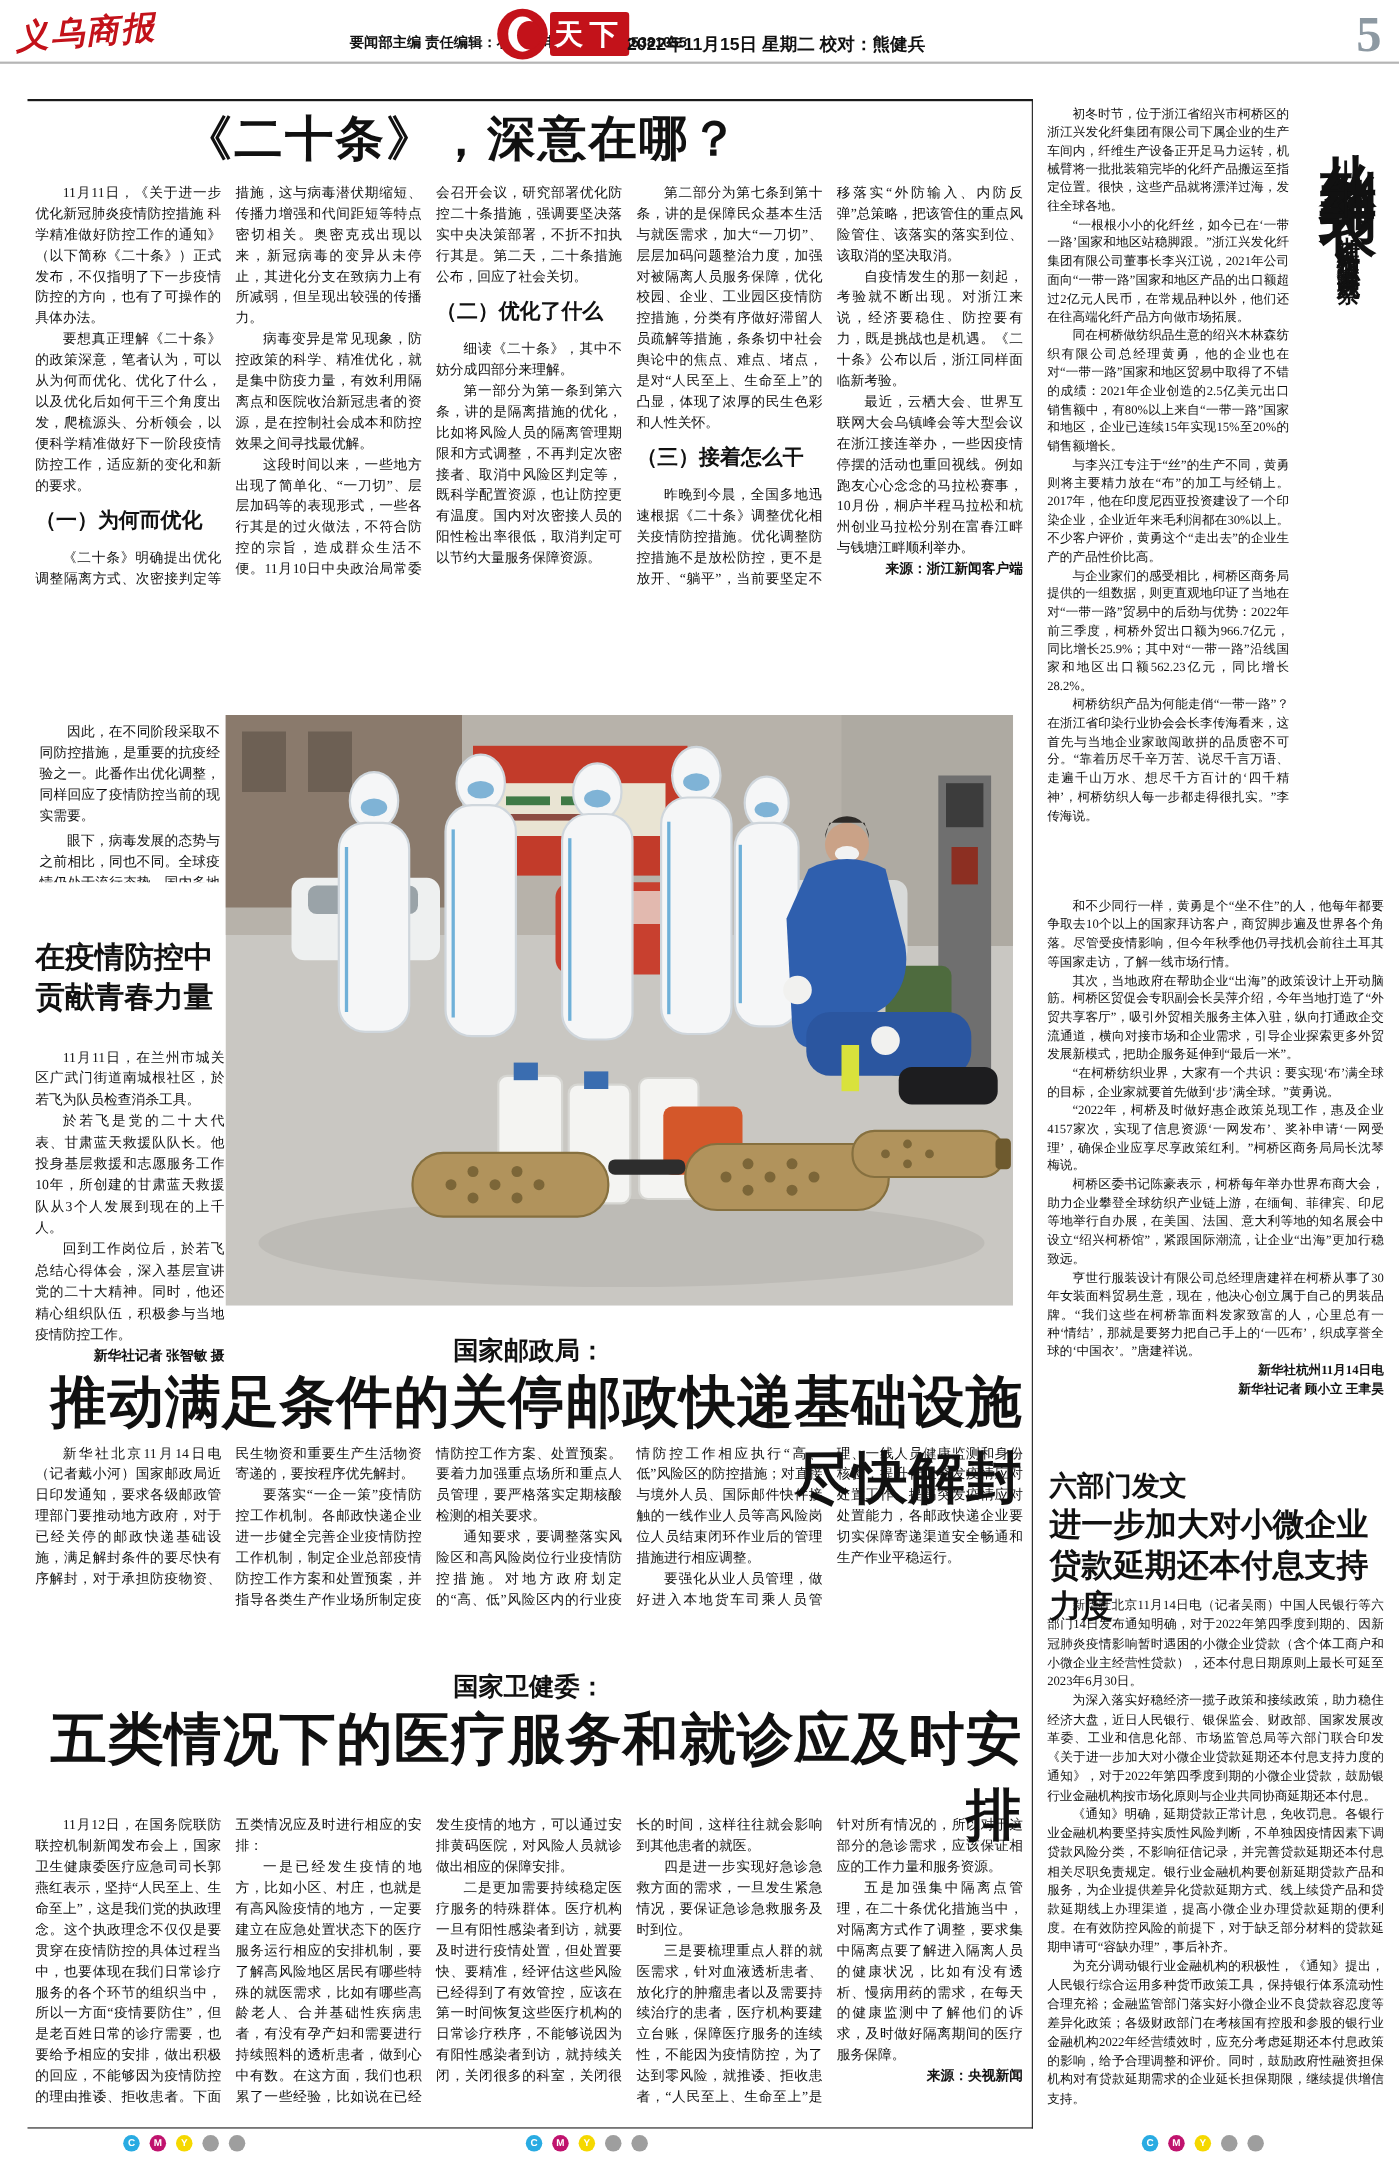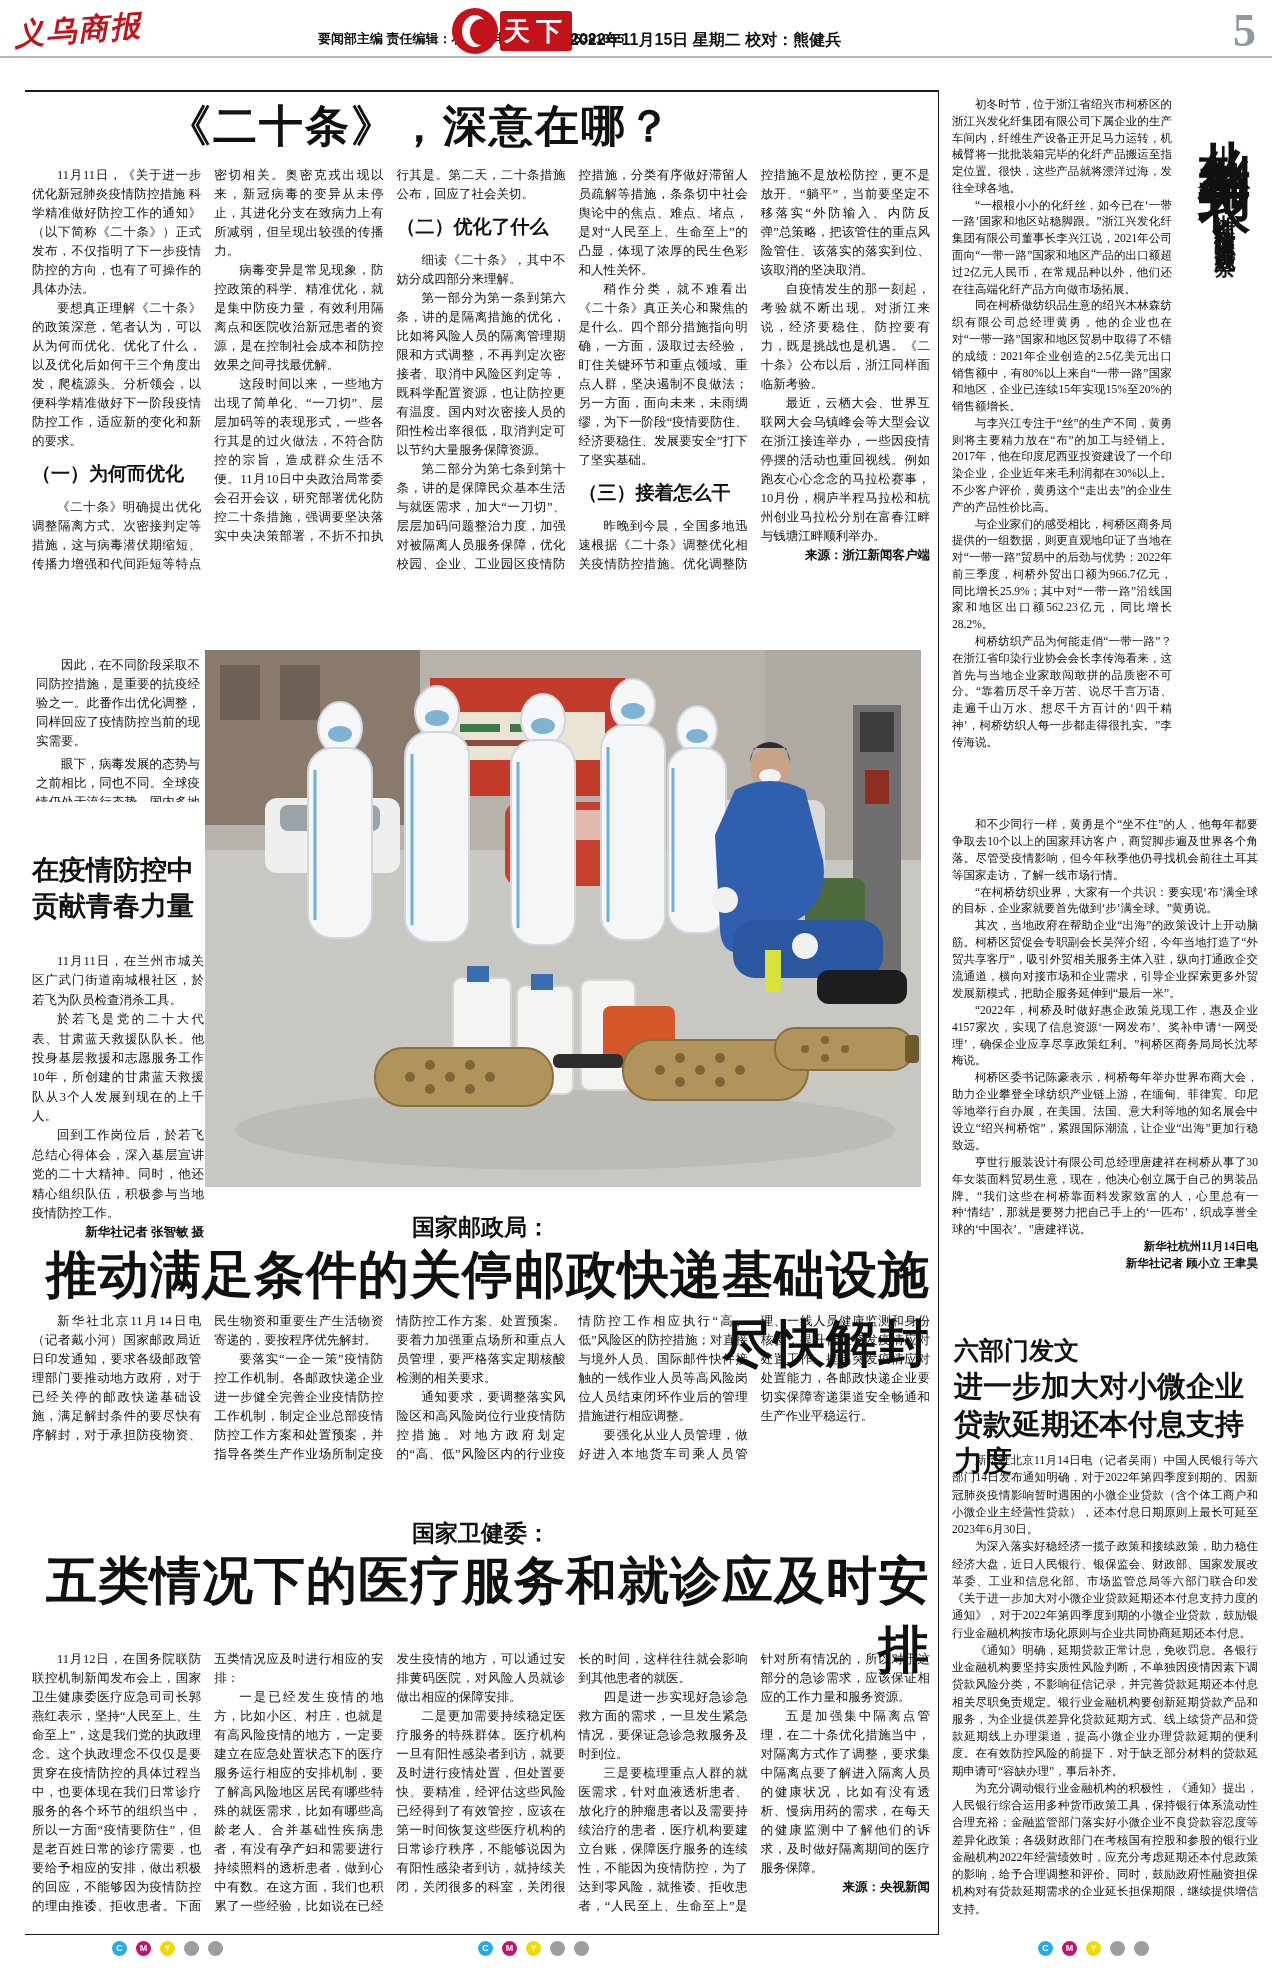--- a/index.html
+++ b/index.html
@@ -106,21 +106,20 @@
       <p class="para">11月11日，《关于进一步优化新冠肺炎疫情防控措施 科学精准做好防控工作的通知》（以下简称《二十条》）正式发布，不仅指明了下一步疫情防控的方向，也有了可操作的具体办法。</p>
       <p class="para">要想真正理解《二十条》的政策深意，笔者认为，可以从为何而优化、优化了什么，以及优化后如何干三个角度出发，爬梳源头、分析领会，以便科学精准做好下一阶段疫情防控工作，适应新的变化和新的要求。</p>
       <div class="subhead">（一）为何而优化</div>
       <p class="para">《二十条》明确提出优化调整隔离方式、次密接判定等措施，这与病毒潜伏期缩短、传播力增强和代间距短等特点密切相关。奥密克戎出现以来，新冠病毒的变异从未停止，其进化分支在致病力上有所减弱，但呈现出较强的传播力。</p>
       <p class="para">病毒变异是常见现象，防控政策的科学、精准优化，就是集中防疫力量，有效利用隔离点和医院收治新冠患者的资源，是在控制社会成本和防控效果之间寻找最优解。</p>
       <p class="para">这段时间以来，一些地方出现了简单化、“一刀切”、层层加码等的表现形式，一些各行其是的过火做法，不符合防控的宗旨，造成群众生活不便。11月10日中央政治局常委会召开会议，研究部署优化防控二十条措施，强调要坚决落实中央决策部署，不折不扣执行其是。第二天，二十条措施公布，回应了社会关切。</p>
       <div class="subhead">（二）优化了什么</div>
       <p class="para">细读《二十条》，其中不妨分成四部分来理解。</p>
       <p class="para">第一部分为第一条到第六条，讲的是隔离措施的优化，比如将风险人员的隔离管理期限和方式调整，不再判定次密接者、取消中风险区判定等，既科学配置资源，也让防控更有温度。国内对次密接人员的阳性检出率很低，取消判定可以节约大量服务保障资源。</p>
       <p class="para">第二部分为第七条到第十条，讲的是保障民众基本生活与就医需求，加大“一刀切”、层层加码问题整治力度，加强对被隔离人员服务保障，优化校园、企业、工业园区疫情防控措施，分类有序做好滞留人员疏解等措施，条条切中社会舆论中的焦点、难点、堵点，是对“人民至上、生命至上”的凸显，体现了浓厚的民生色彩和人性关怀。</p>
-      <p class="para">稍作分类，就不难看出《二十条》真正关心和聚焦的是什么。四个部分措施指向明确，一方面，汲取过去经验，盯住关键环节和重点领域、重点人群，坚决遏制不良做法；另一方面，面向未来，未雨绸缪，为下一阶段“疫情要防住、经济要稳住、发展要安全”打下了坚实基础。</p>
       <div class="subhead">（三）接着怎么干</div>
       <p class="para">昨晚到今晨，全国多地迅速根据《二十条》调整优化相关疫情防控措施。优化调整防控措施不是放松防控，更不是放开、“躺平”，当前要坚定不移落实“外防输入、内防反弹”总策略，把该管住的重点风险管住、该落实的落实到位、该取消的坚决取消。</p>
       <p class="para">自疫情发生的那一刻起，考验就不断出现。对浙江来说，经济要稳住、防控要有力，既是挑战也是机遇。《二十条》公布以后，浙江同样面临新考验。</p>
       <p class="para">最近，云栖大会、世界互联网大会乌镇峰会等大型会议在浙江接连举办，一些因疫情停摆的活动也重回视线。例如跑友心心念念的马拉松赛事，10月份，桐庐半程马拉松和杭州创业马拉松分别在富春江畔与钱塘江畔顺利举办。</p>
       <p class="para source-line">来源：浙江新闻客户端</p>
     </div>
   <div id="main-cont">
       <p class="para">因此，在不同阶段采取不同防控措施，是重要的抗疫经验之一。此番作出优化调整，同样回应了疫情防控当前的现实需要。</p>
       <p class="para">眼下，病毒发展的态势与之前相比，同也不同。全球疫情仍处于流行态势，国内多地新旧疫情叠加交织，病毒继续呈现隐匿性强、传染性强、潜伏期短等特点。</p>
     </div>
@@ -260,22 +259,22 @@
       <p class="para">同在柯桥做纺织品生意的绍兴木林森纺织有限公司总经理黄勇，他的企业也在对“一带一路”国家和地区贸易中取得了不错的成绩：2021年企业创造的2.5亿美元出口销售额中，有80%以上来自“一带一路”国家和地区，企业已连续15年实现15%至20%的销售额增长。</p>
       <p class="para">与李兴江专注于“丝”的生产不同，黄勇则将主要精力放在“布”的加工与经销上。2017年，他在印度尼西亚投资建设了一个印染企业，企业近年来毛利润都在30%以上。不少客户评价，黄勇这个“走出去”的企业生产的产品性价比高。</p>
       <p class="para">与企业家们的感受相比，柯桥区商务局提供的一组数据，则更直观地印证了当地在对“一带一路”贸易中的后劲与优势：2022年前三季度，柯桥外贸出口额为966.7亿元，同比增长25.9%；其中对“一带一路”沿线国家和地区出口额562.23亿元，同比增长28.2%。</p>
       <p class="para">柯桥纺织产品为何能走俏“一带一路”？在浙江省印染行业协会会长李传海看来，这首先与当地企业家敢闯敢拼的品质密不可分。“靠着历尽千辛万苦、说尽千言万语、走遍千山万水、想尽千方百计的‘四千精神’，柯桥纺织人每一步都走得很扎实。”李传海说。</p>
     </div>
   <div id="textile-vhead">
     <span class="vh-main">从丝到布到衣</span><span class="vh-dash">——</span><span class="vh-sub">浙江柯桥纺织业蹲点观察</span>
   </div>
   <div id="textile-wide" class="flow">
       <p class="para">和不少同行一样，黄勇是个“坐不住”的人，他每年都要争取去10个以上的国家拜访客户，商贸脚步遍及世界各个角落。尽管受疫情影响，但今年秋季他仍寻找机会前往土耳其等国家走访，了解一线市场行情。</p>
+      <p class="para">其次，当地政府在帮助企业“出海”的政策设计上开动脑筋。柯桥区贸促会专职副会长吴萍介绍，今年当地打造了“外贸共享客厅”，吸引外贸相关服务主体入驻，纵向打通政企交流通道，横向对接市场和企业需求，引导企业探索更多外贸发展新模式，把助企服务延伸到“最后一米”。</p>
       <p class="para">“在柯桥纺织业界，大家有一个共识：要实现‘布’满全球的目标，企业家就要首先做到‘步’满全球。”黄勇说。</p>
-      <p class="para">其次，当地政府在帮助企业“出海”的政策设计上开动脑筋。柯桥区贸促会专职副会长吴萍介绍，今年当地打造了“外贸共享客厅”，吸引外贸相关服务主体入驻，纵向打通政企交流通道，横向对接市场和企业需求，引导企业探索更多外贸发展新模式，把助企服务延伸到“最后一米”。</p>
       <p class="para">“2022年，柯桥及时做好惠企政策兑现工作，惠及企业4157家次，实现了信息资源‘一网发布’、奖补申请‘一网受理’，确保企业应享尽享政策红利。”柯桥区商务局局长沈琴梅说。</p>
       <p class="para">柯桥区委书记陈豪表示，柯桥每年举办世界布商大会，助力企业攀登全球纺织产业链上游，在缅甸、菲律宾、印尼等地举行自办展，在美国、法国、意大利等地的知名展会中设立“绍兴柯桥馆”，紧跟国际潮流，让企业“出海”更加行稳致远。</p>
       <p class="para">亨世行服装设计有限公司总经理唐建祥在柯桥从事了30年女装面料贸易生意，现在，他决心创立属于自己的男装品牌。“我们这些在柯桥靠面料发家致富的人，心里总有一种‘情结’，那就是要努力把自己手上的‘一匹布’，织成享誉全球的‘中国衣’。”唐建祥说。</p>
       <p class="para source-line">新华社杭州11月14日电</p>
       <p class="para source-line">新华社记者 顾小立 王聿昊</p>
     </div>
 
   <div id="loan-kicker">六部门发文</div>
   <div id="loan-headline" style="white-space: pre-line;">进一步加大对小微企业
 贷款延期还本付息支持力度</div>

